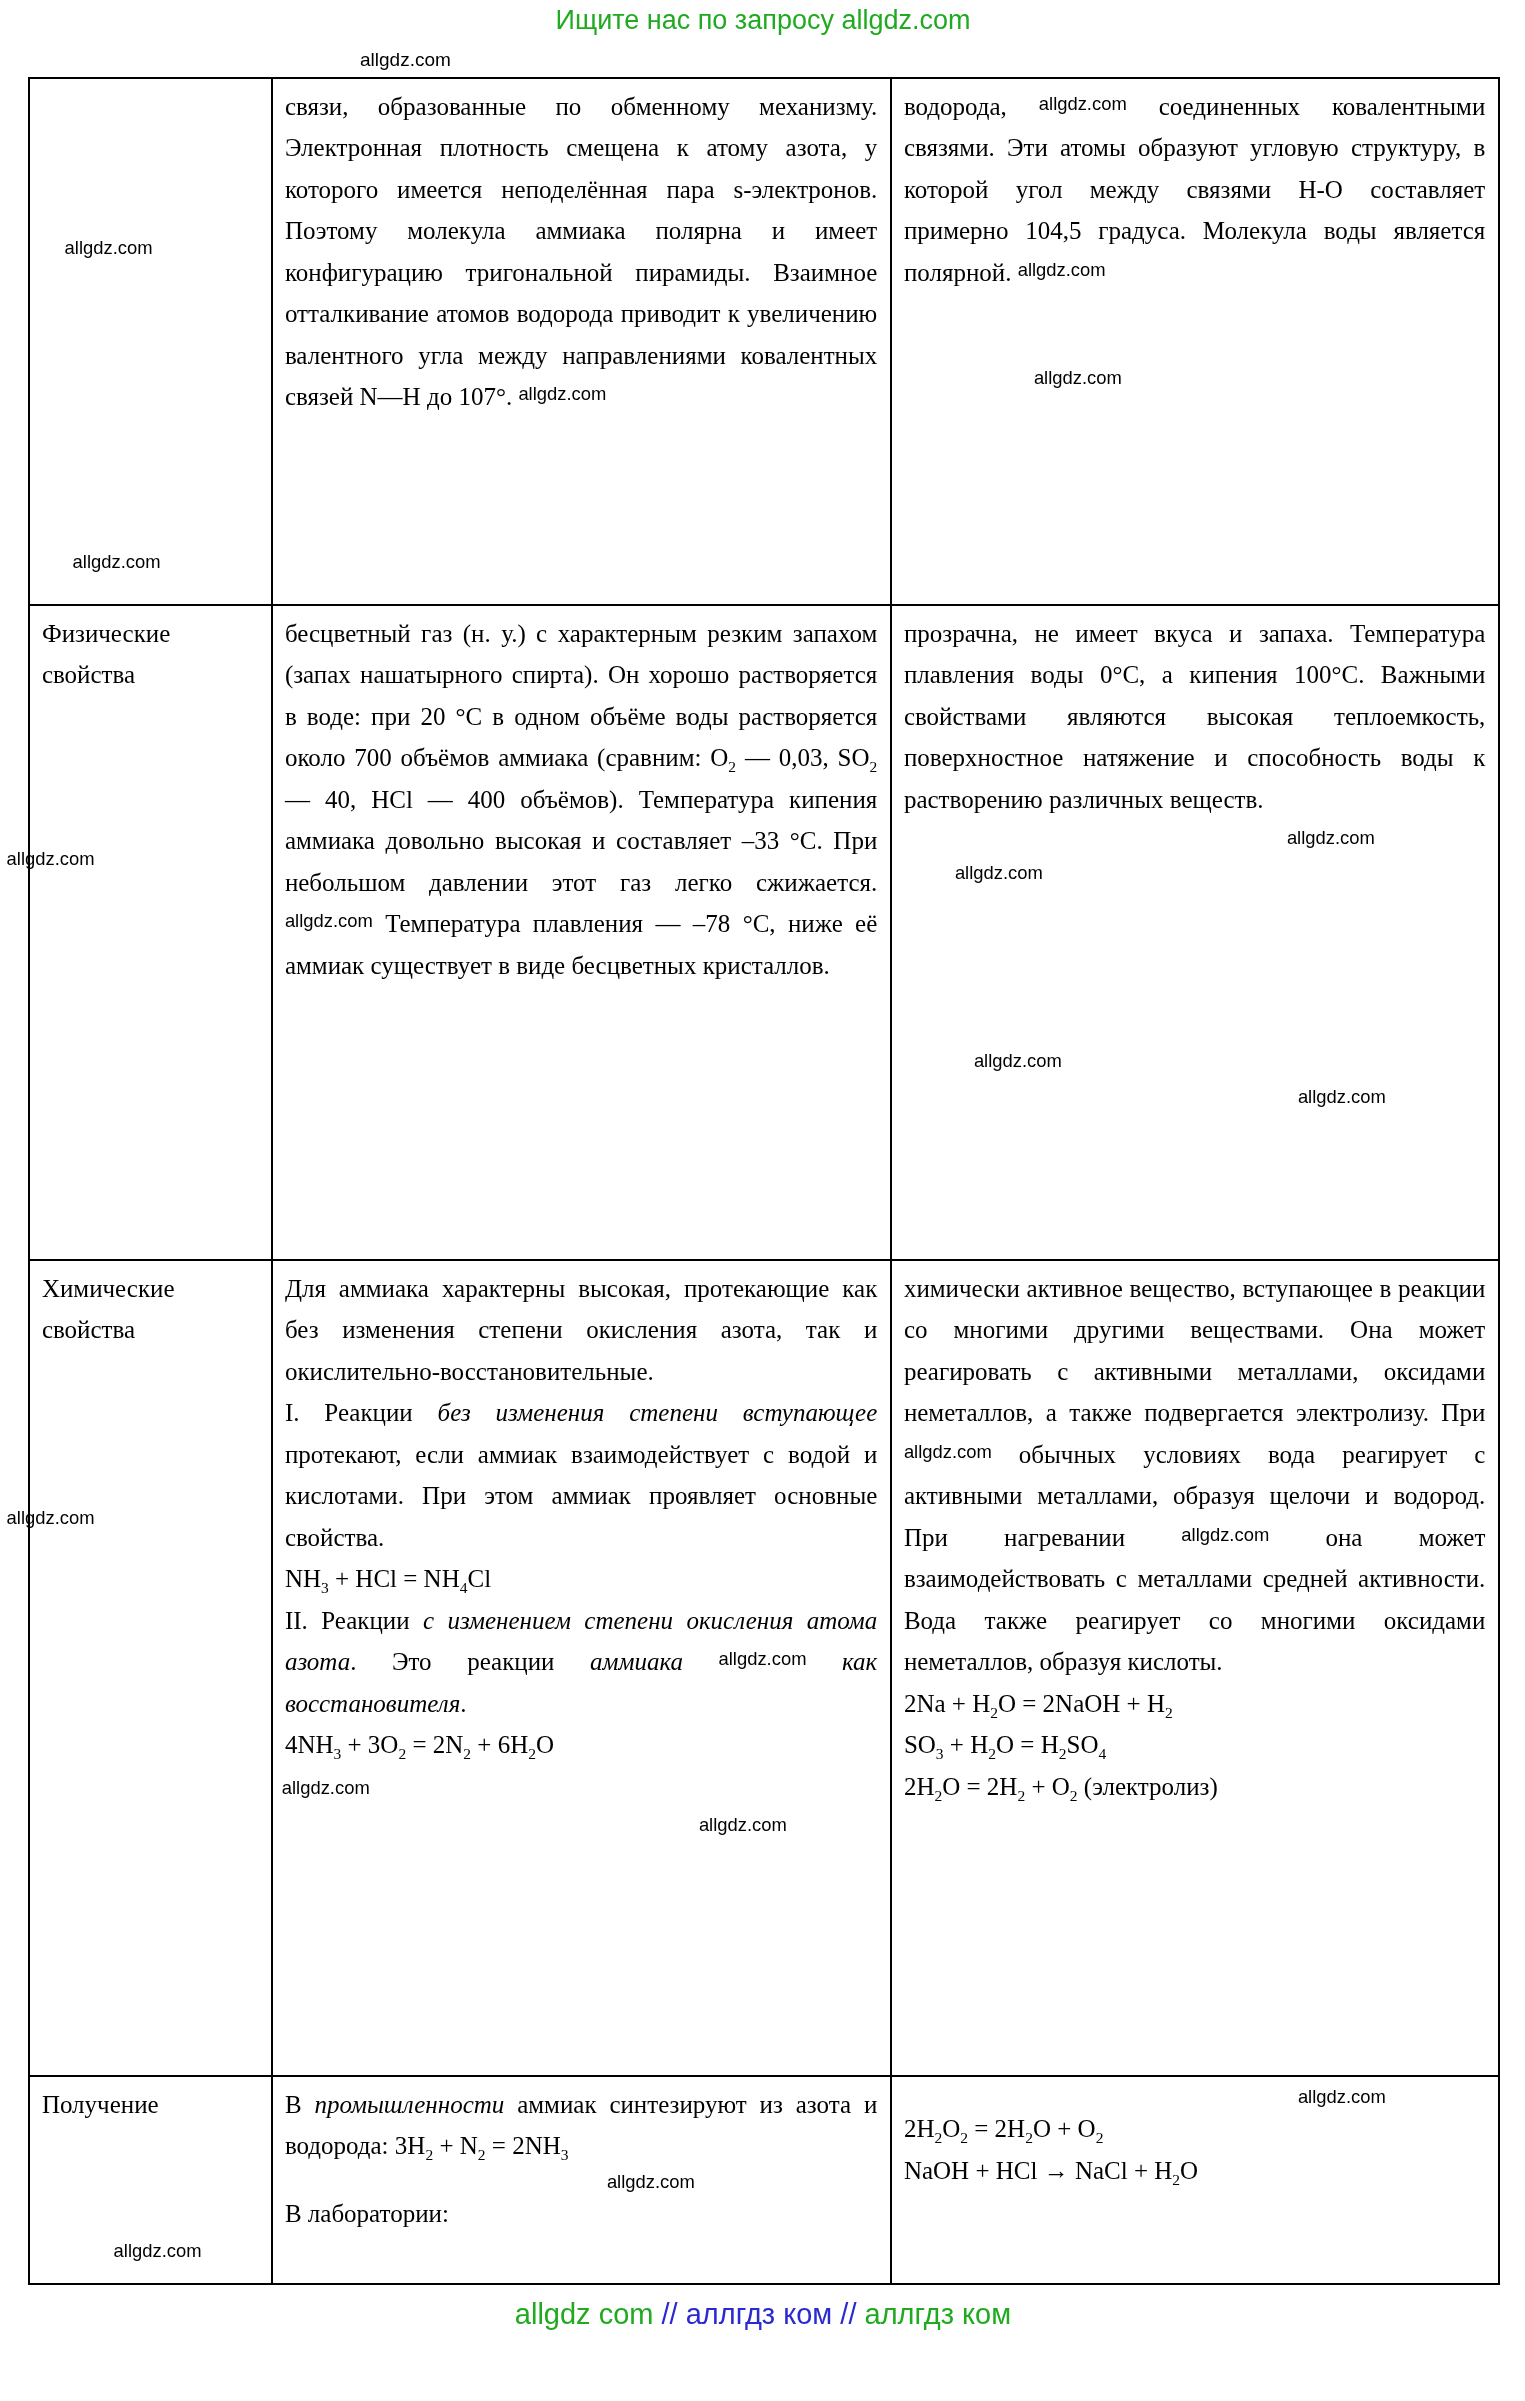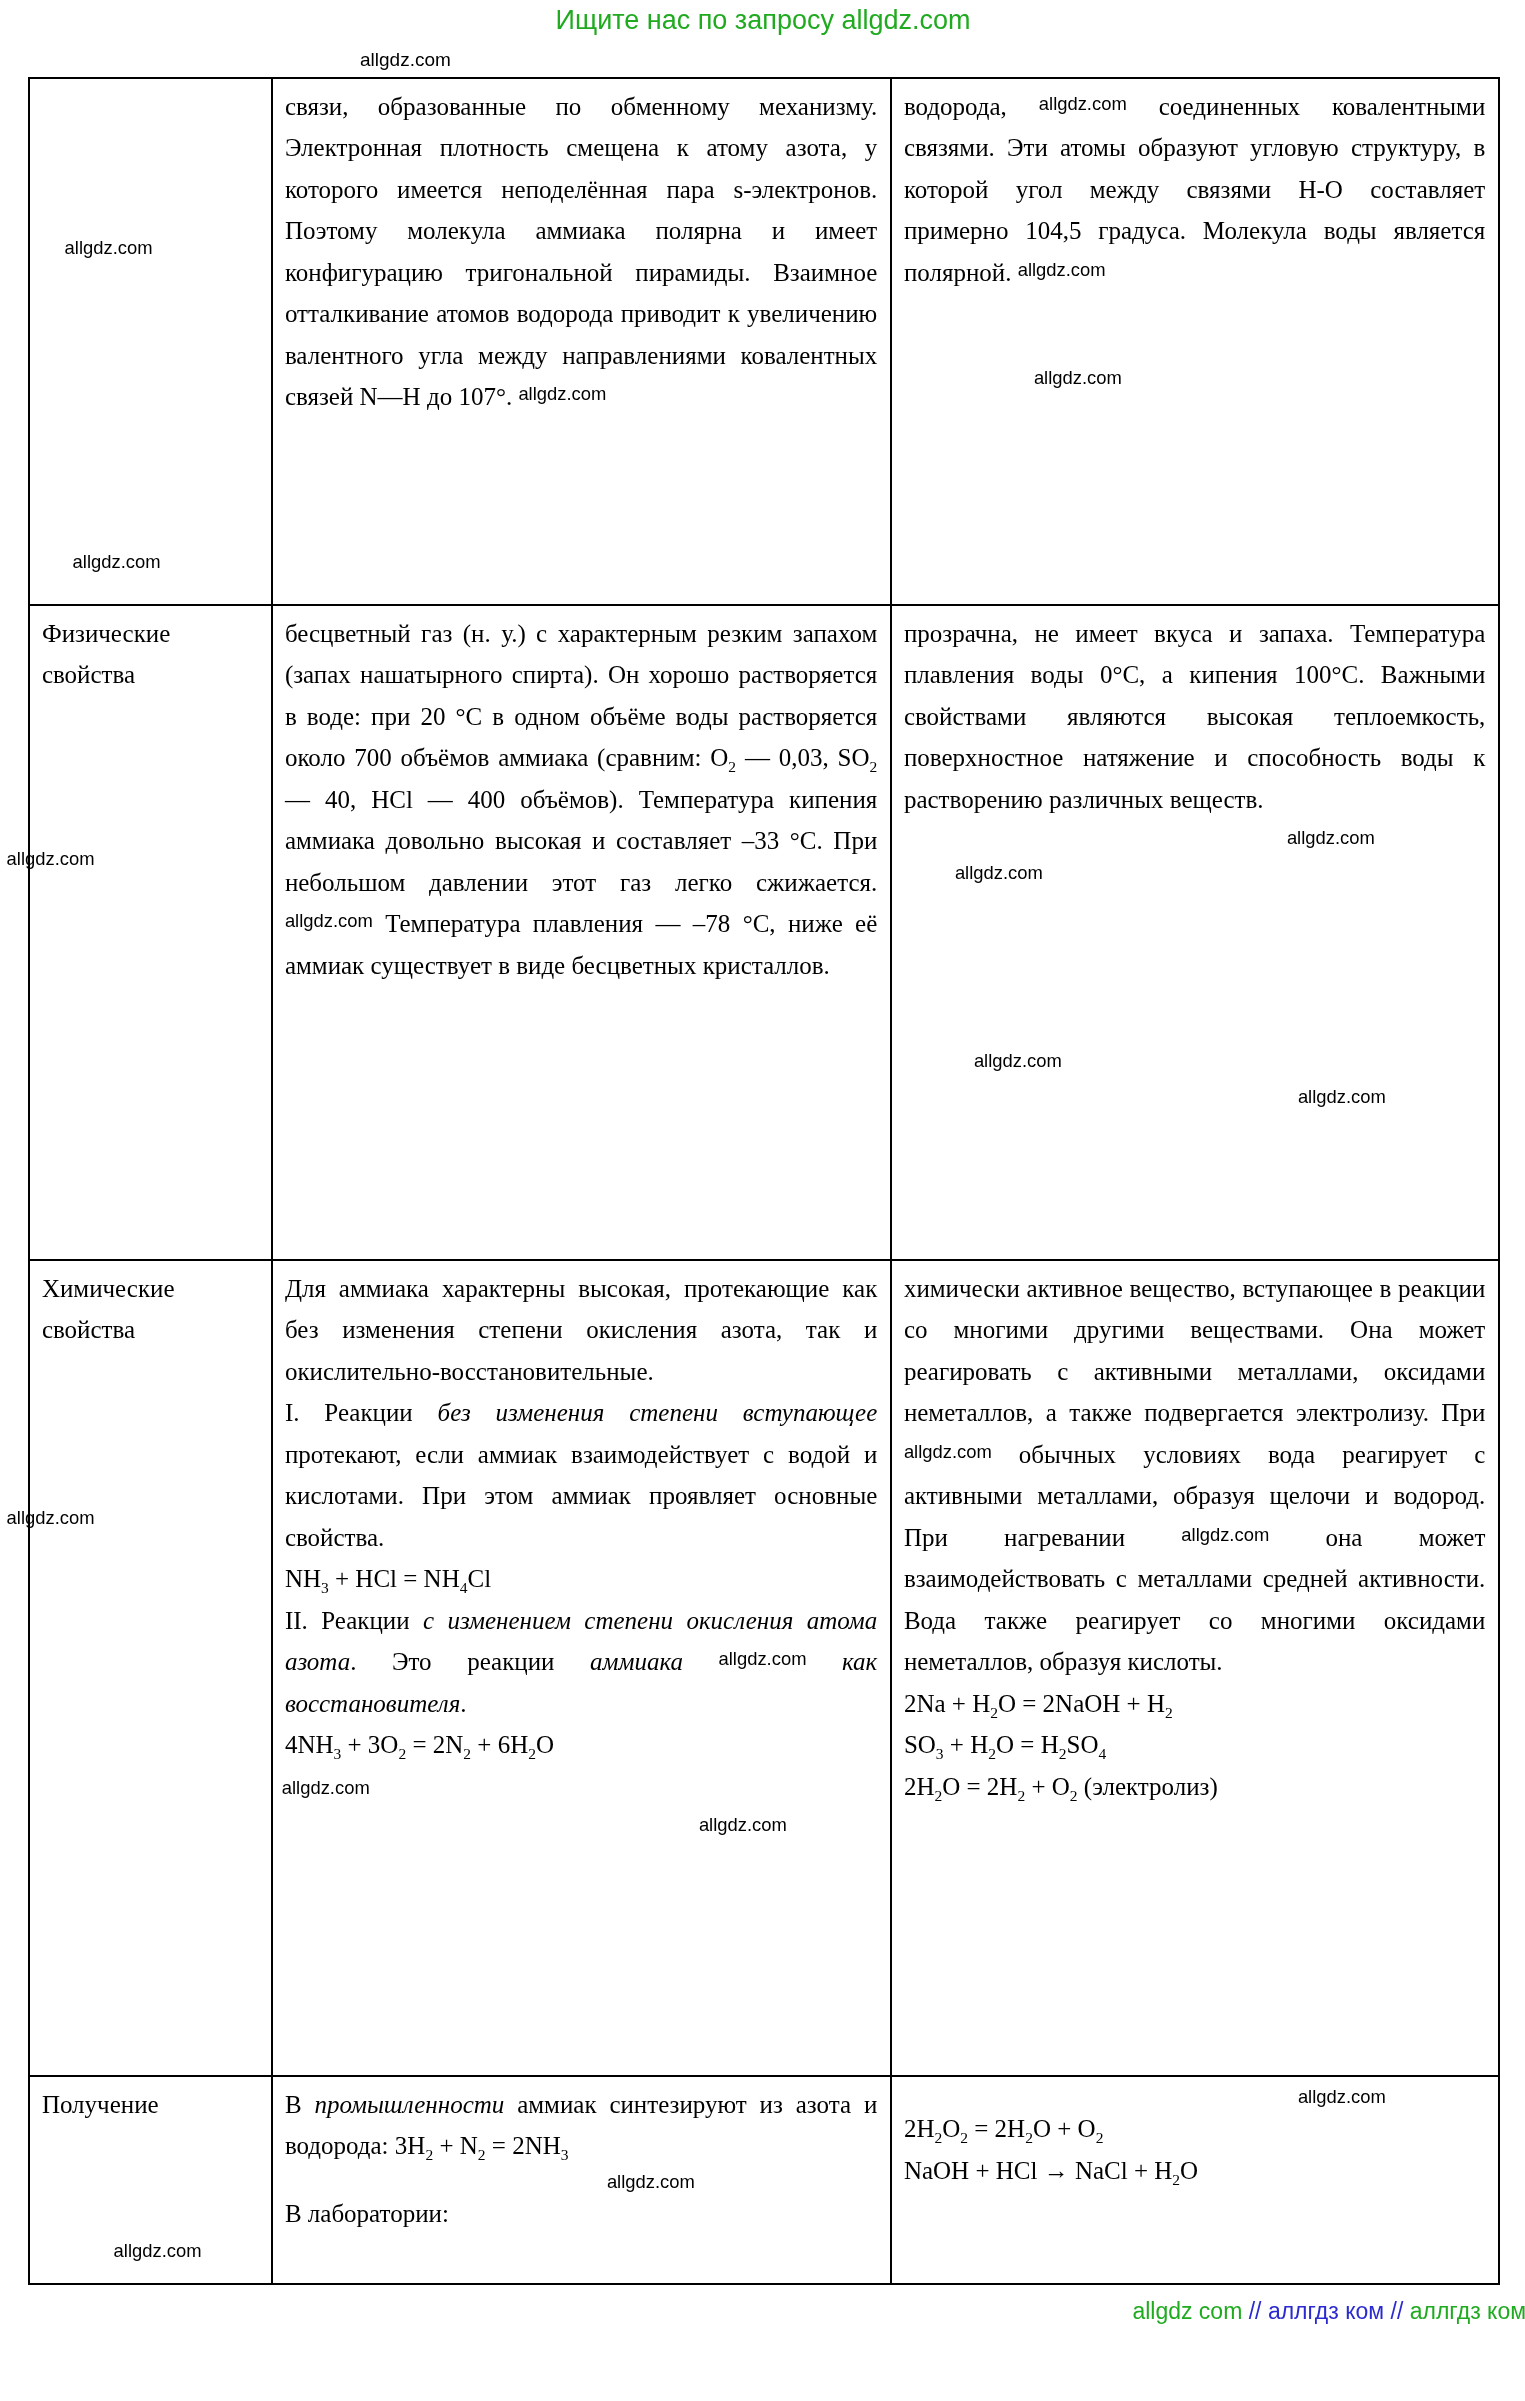--- a/index.html
+++ b/index.html
@@ -73,23 +73,23 @@
   .w2-wm1 { margin-top: 6.1px;   margin-left: 383px; }
   .w2-wm2 { margin-top: 12.3px;  margin-left: 51px; }
   .w2-wm3 { margin-top: 165px; margin-left: 70px; }
   .w2-wm4 { margin-top: 12.3px;  margin-left: 394px; }
   .a3-wm1 { margin-top: 10.7px;  margin-left: -3.1px; }
   .a3-wm2 { margin-top: 13.8px;  margin-left: 414px; }
   .a4-wm  { margin-top: 3.1px;   margin-left: 322px; }
   .w4-wm  { margin-top: 1.5px;   margin-left: 394px; }
 
   .footer {
-    text-align: right;
+    text-align: center;
     font-family: "Liberation Sans", "DejaVu Sans", sans-serif;
-    font-size: 23px;
+    font-size: 29px;
     margin-top: 12.3px;
     padding-bottom: 7.7px;
   }
 </style>
 </head>
 <body>
 
 <div class="page">
 
   <div class="banner">Ищите нас по запросу allgdz.com</div>

